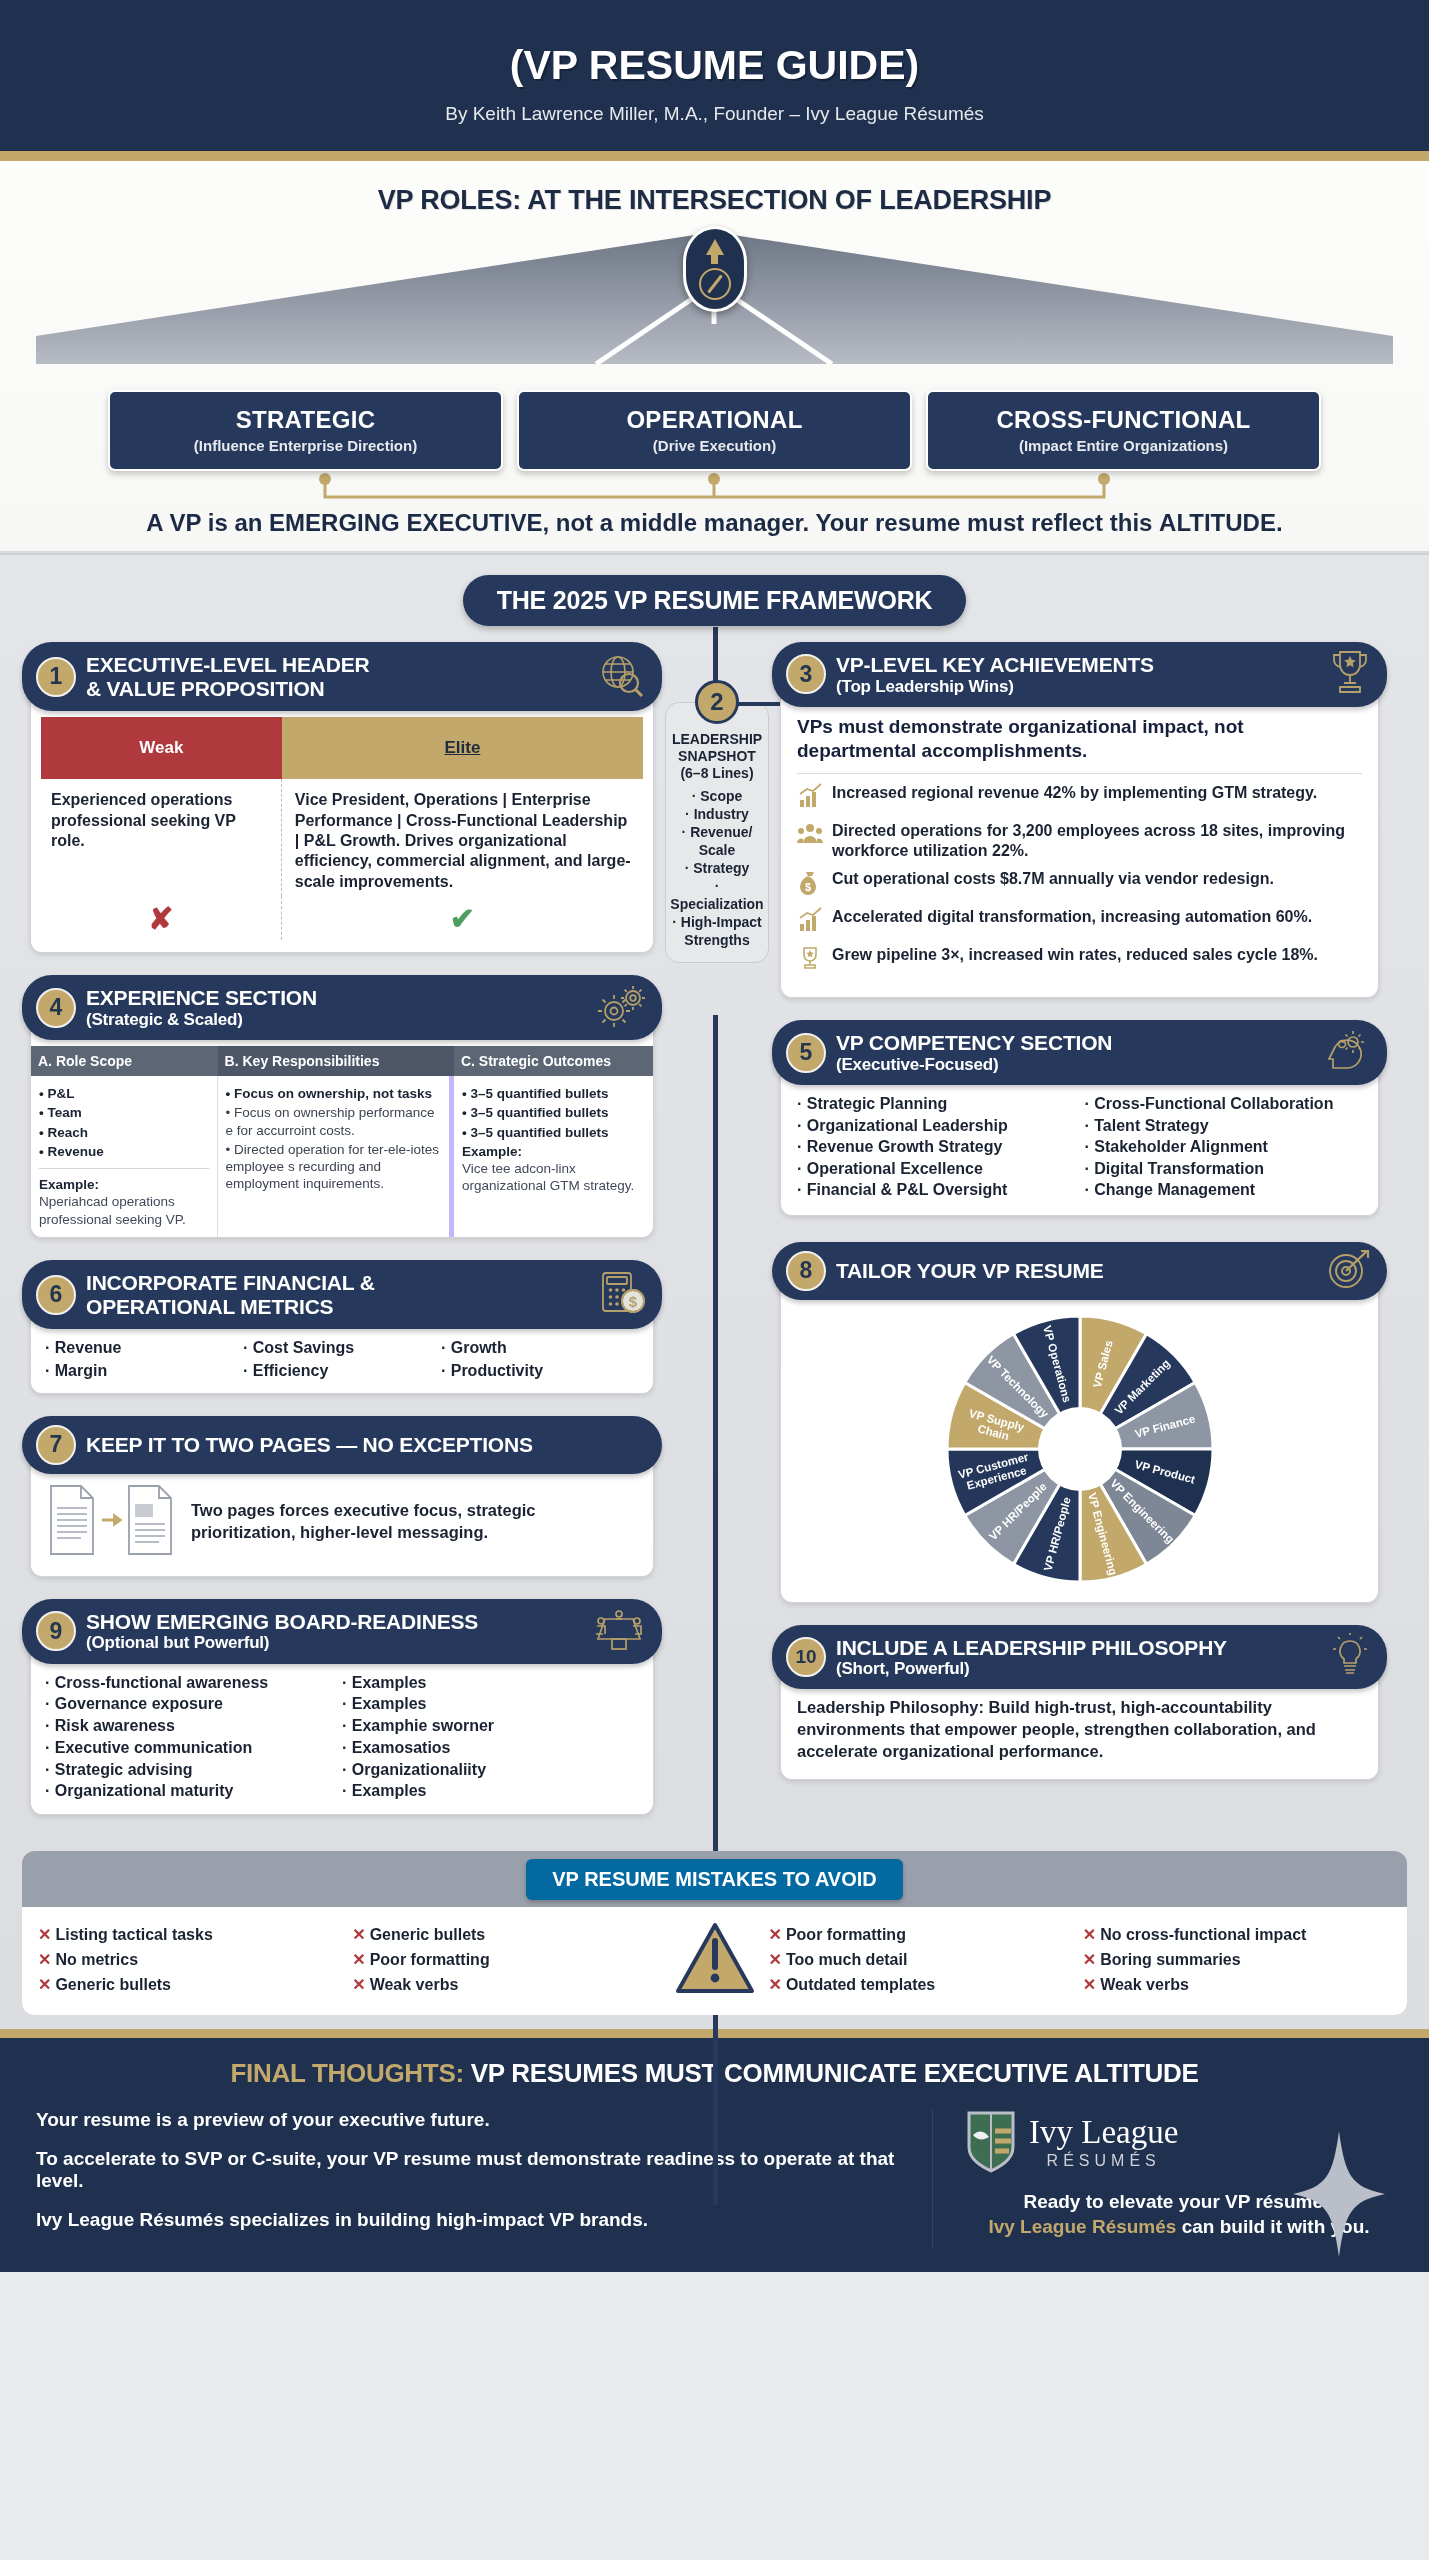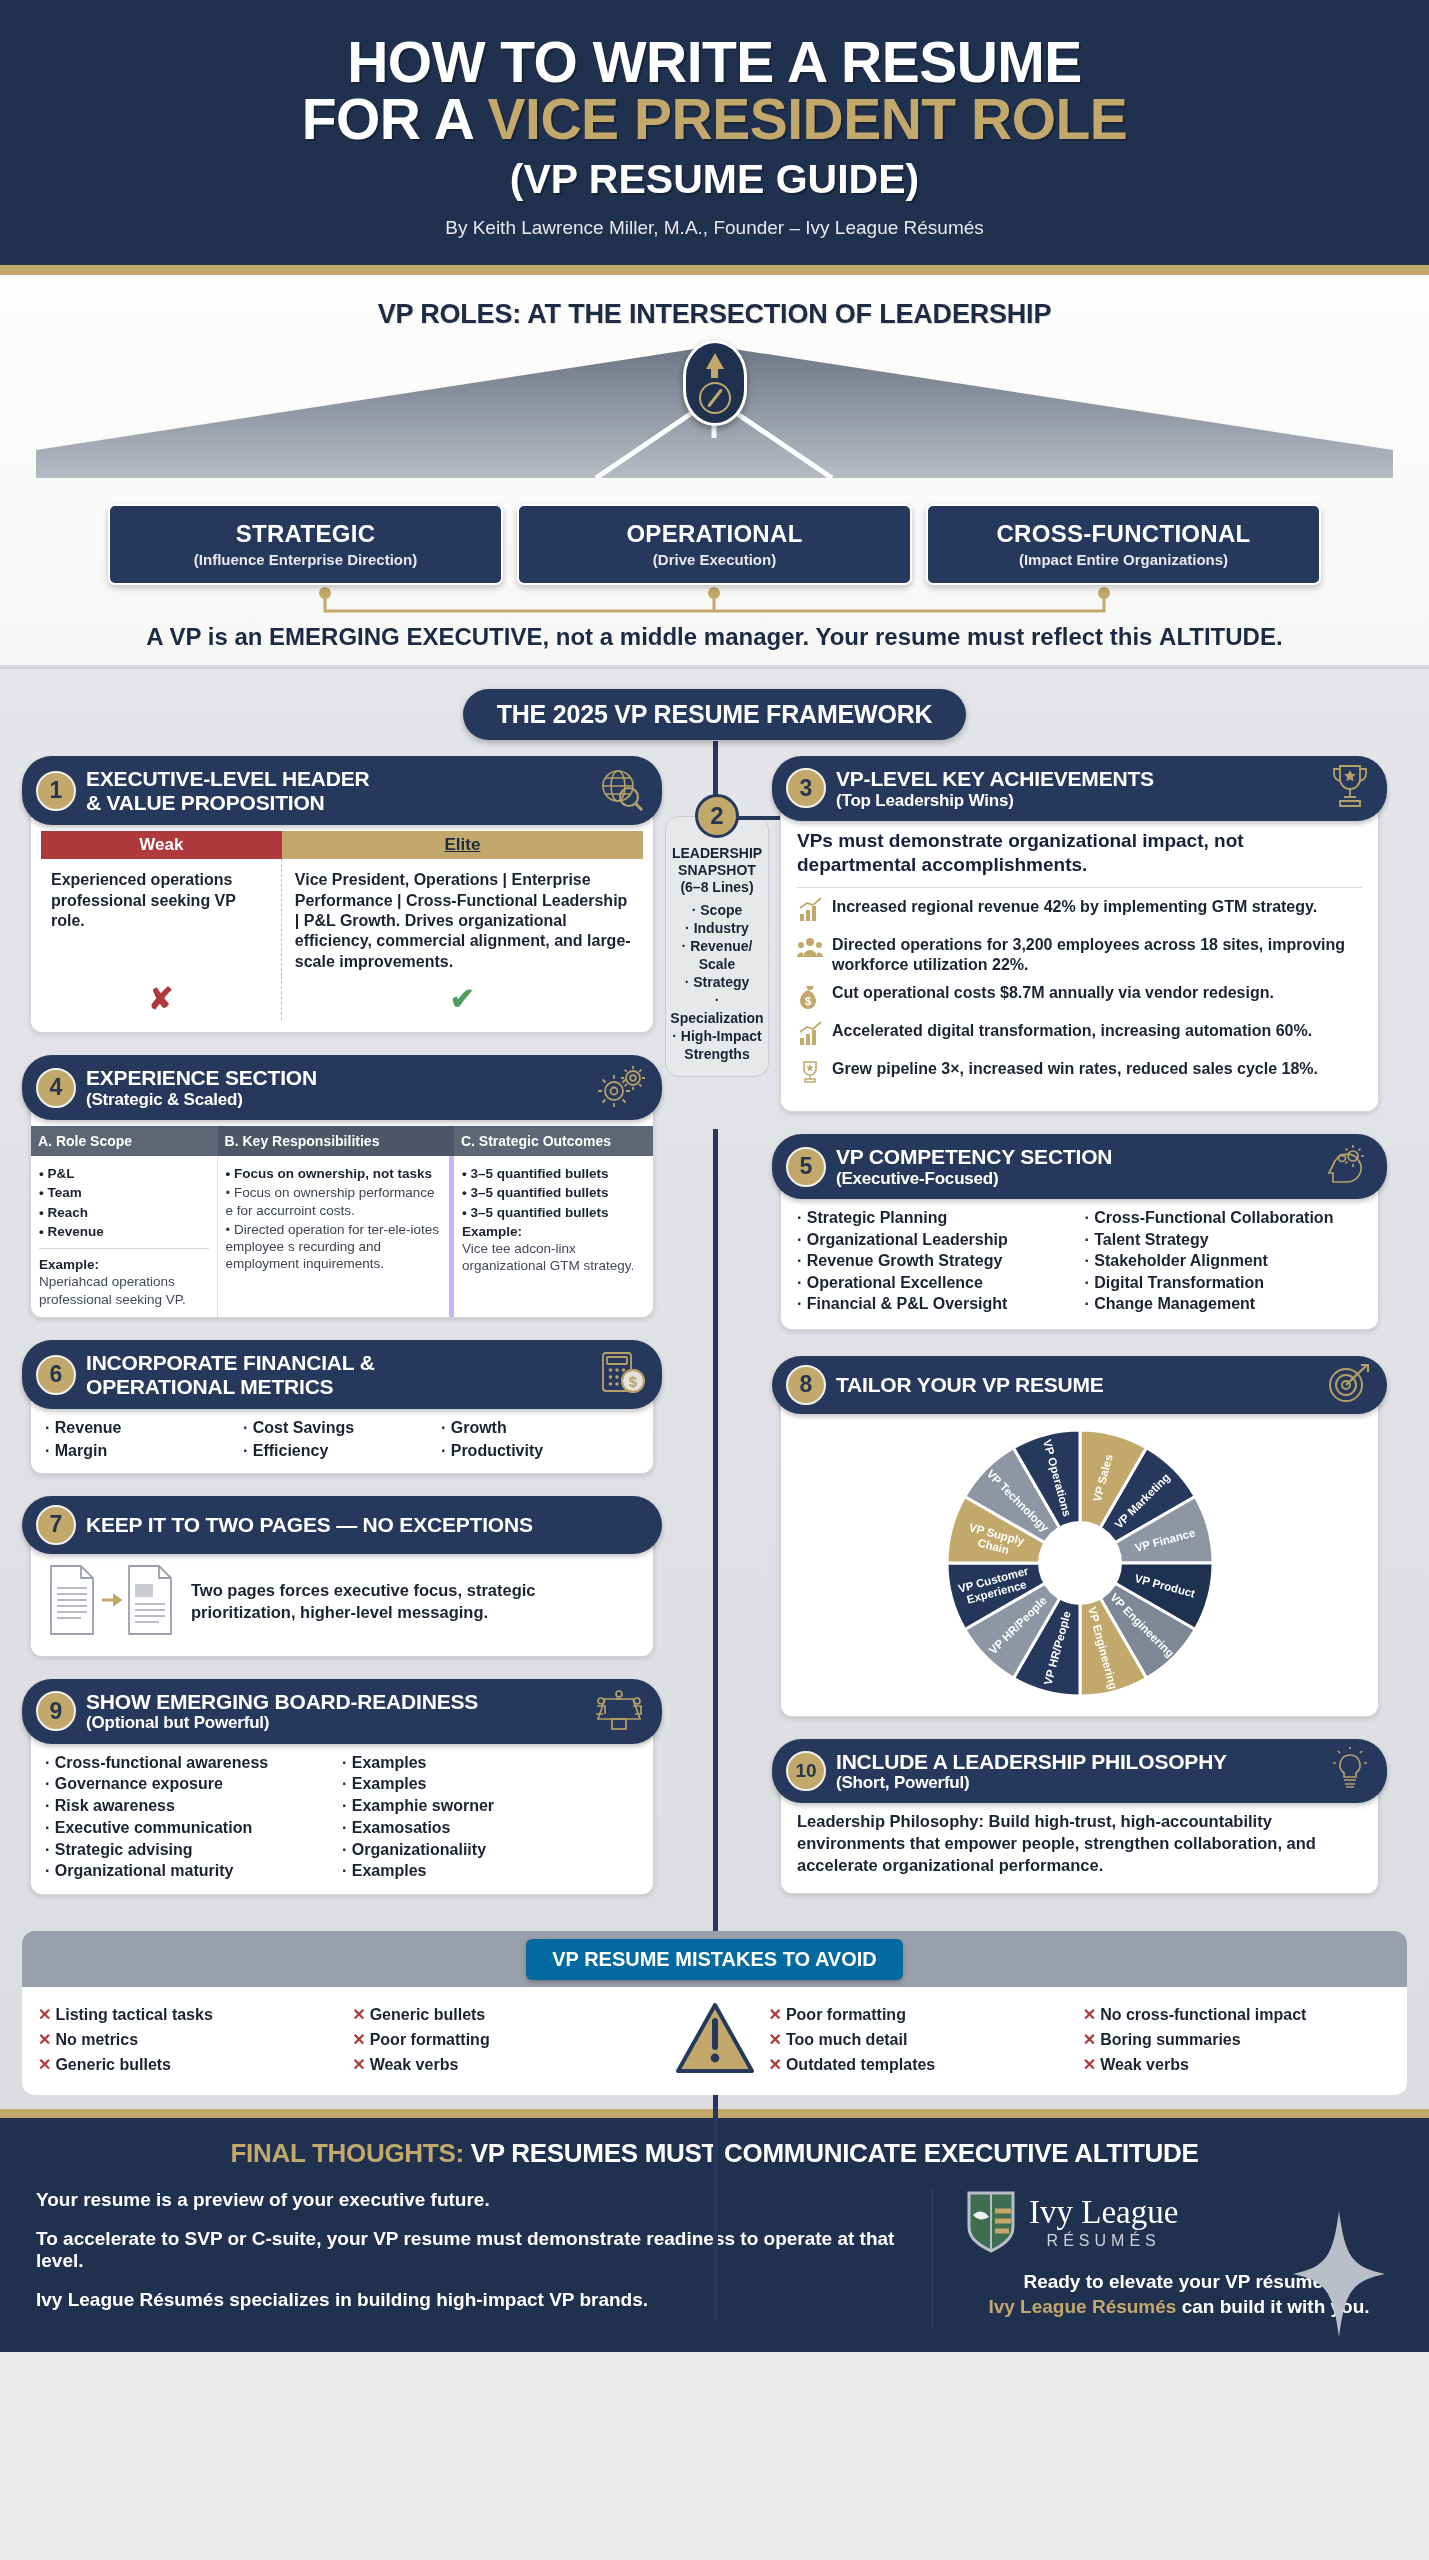--- a/index.html
+++ b/index.html
@@ -120,21 +120,21 @@
   .ctitle .sub { display:block; font-size:17px; font-weight:700; }
   .cicon { position:absolute; right:16px; top:50%; transform:translateY(-50%); opacity:.92; }
   .cbody {
     background:#fff; border:1px solid #d2d4d8; border-top:none;
     border-radius:0 0 12px 12px; margin:-14px 8px 0; padding:22px 14px 14px;
     box-shadow:0 2px 5px rgba(0,0,0,.12);
   }
 
   
   .we { display:flex; }
-  .we .h { font-size:17px; font-weight:900; text-align:center; padding:4px 0; color:#fff; }
+  .we .h { font-size:17px; font-weight:900; text-align:center; padding:21px 0; color:#fff; }
   .we .hw { background:#b0393e; width:40%; }
   .we .he { background:#c2a96b; width:60%; color:#1f2b3e;text-decoration:underline; }
   .wecells { display:flex; border-top:none; }
   .wecells .c { padding:11px 10px 4px; font-size:16px; font-weight:700; color:#1b2333; line-height:1.27; }
   .wecells .c1 { width:40%; border-right:1px dashed #b9bcc2; }
   .wecells .c2 { width:60%; padding-left:13px; }
   .mark { text-align:center; font-size:30px; font-weight:900; padding:4px 0 2px; }
   .mark.x { color:#b0393e; }
   .mark.v { color:#4f9d62; }
 
@@ -238,24 +238,20 @@
   .fright .cta2 { font-size:19px; font-weight:700; color:#fff; margin-top:3px; }
   .fright .cta2 .g { color:#c2a96b; }
   .sparkle { position:absolute; right:6px; top:20px; }
 </style>
 </head>
 <body>
 
 <div class="page">
 
   <div class="hero">
-    <h1>
-      <span>HOW TO WRITE A RESUME</span><br>
-      <span>FOR A </span><span class="gold">VICE PRESIDENT ROLE</span>
-    </h1>
     <h2>(VP RESUME GUIDE)</h2>
     <div class="byline">By Keith Lawrence Miller, M.A., Founder – Ivy League Résumés</div>
   </div>
 
   <div class="band">
     <h3>VP ROLES: AT THE INTERSECTION OF LEADERSHIP</h3>
 
     <div class="roof-wrap">
       <svg class="roof-svg" width="1357" height="140" viewBox="0 0 1357 140">
         <defs>

